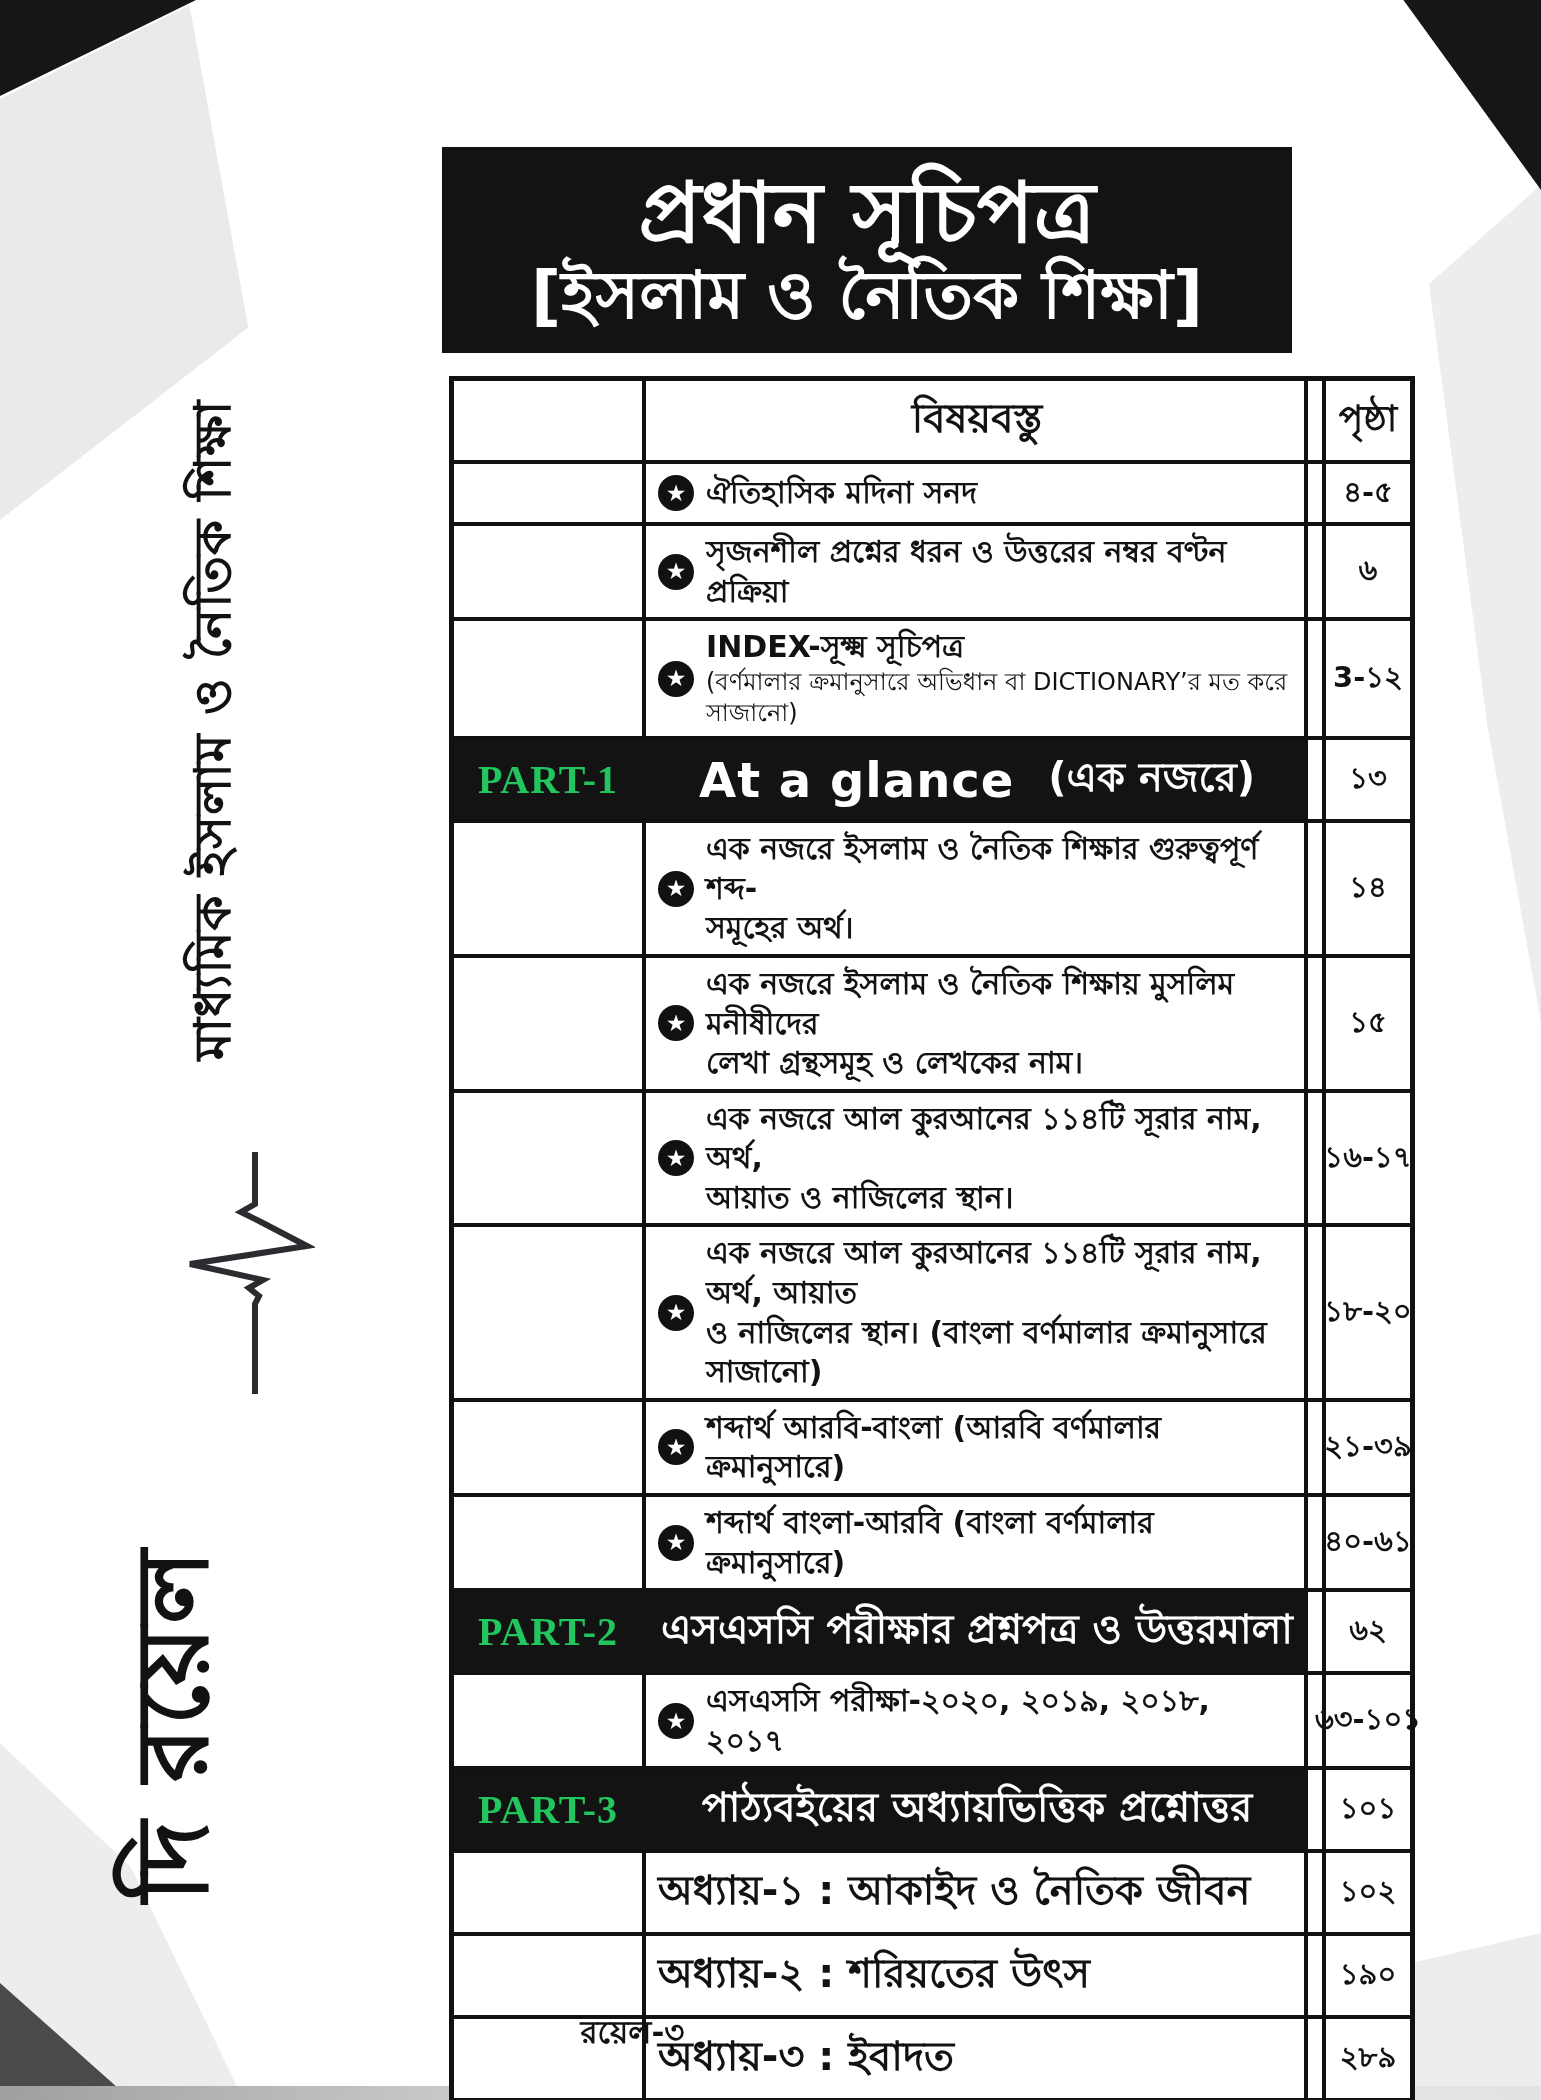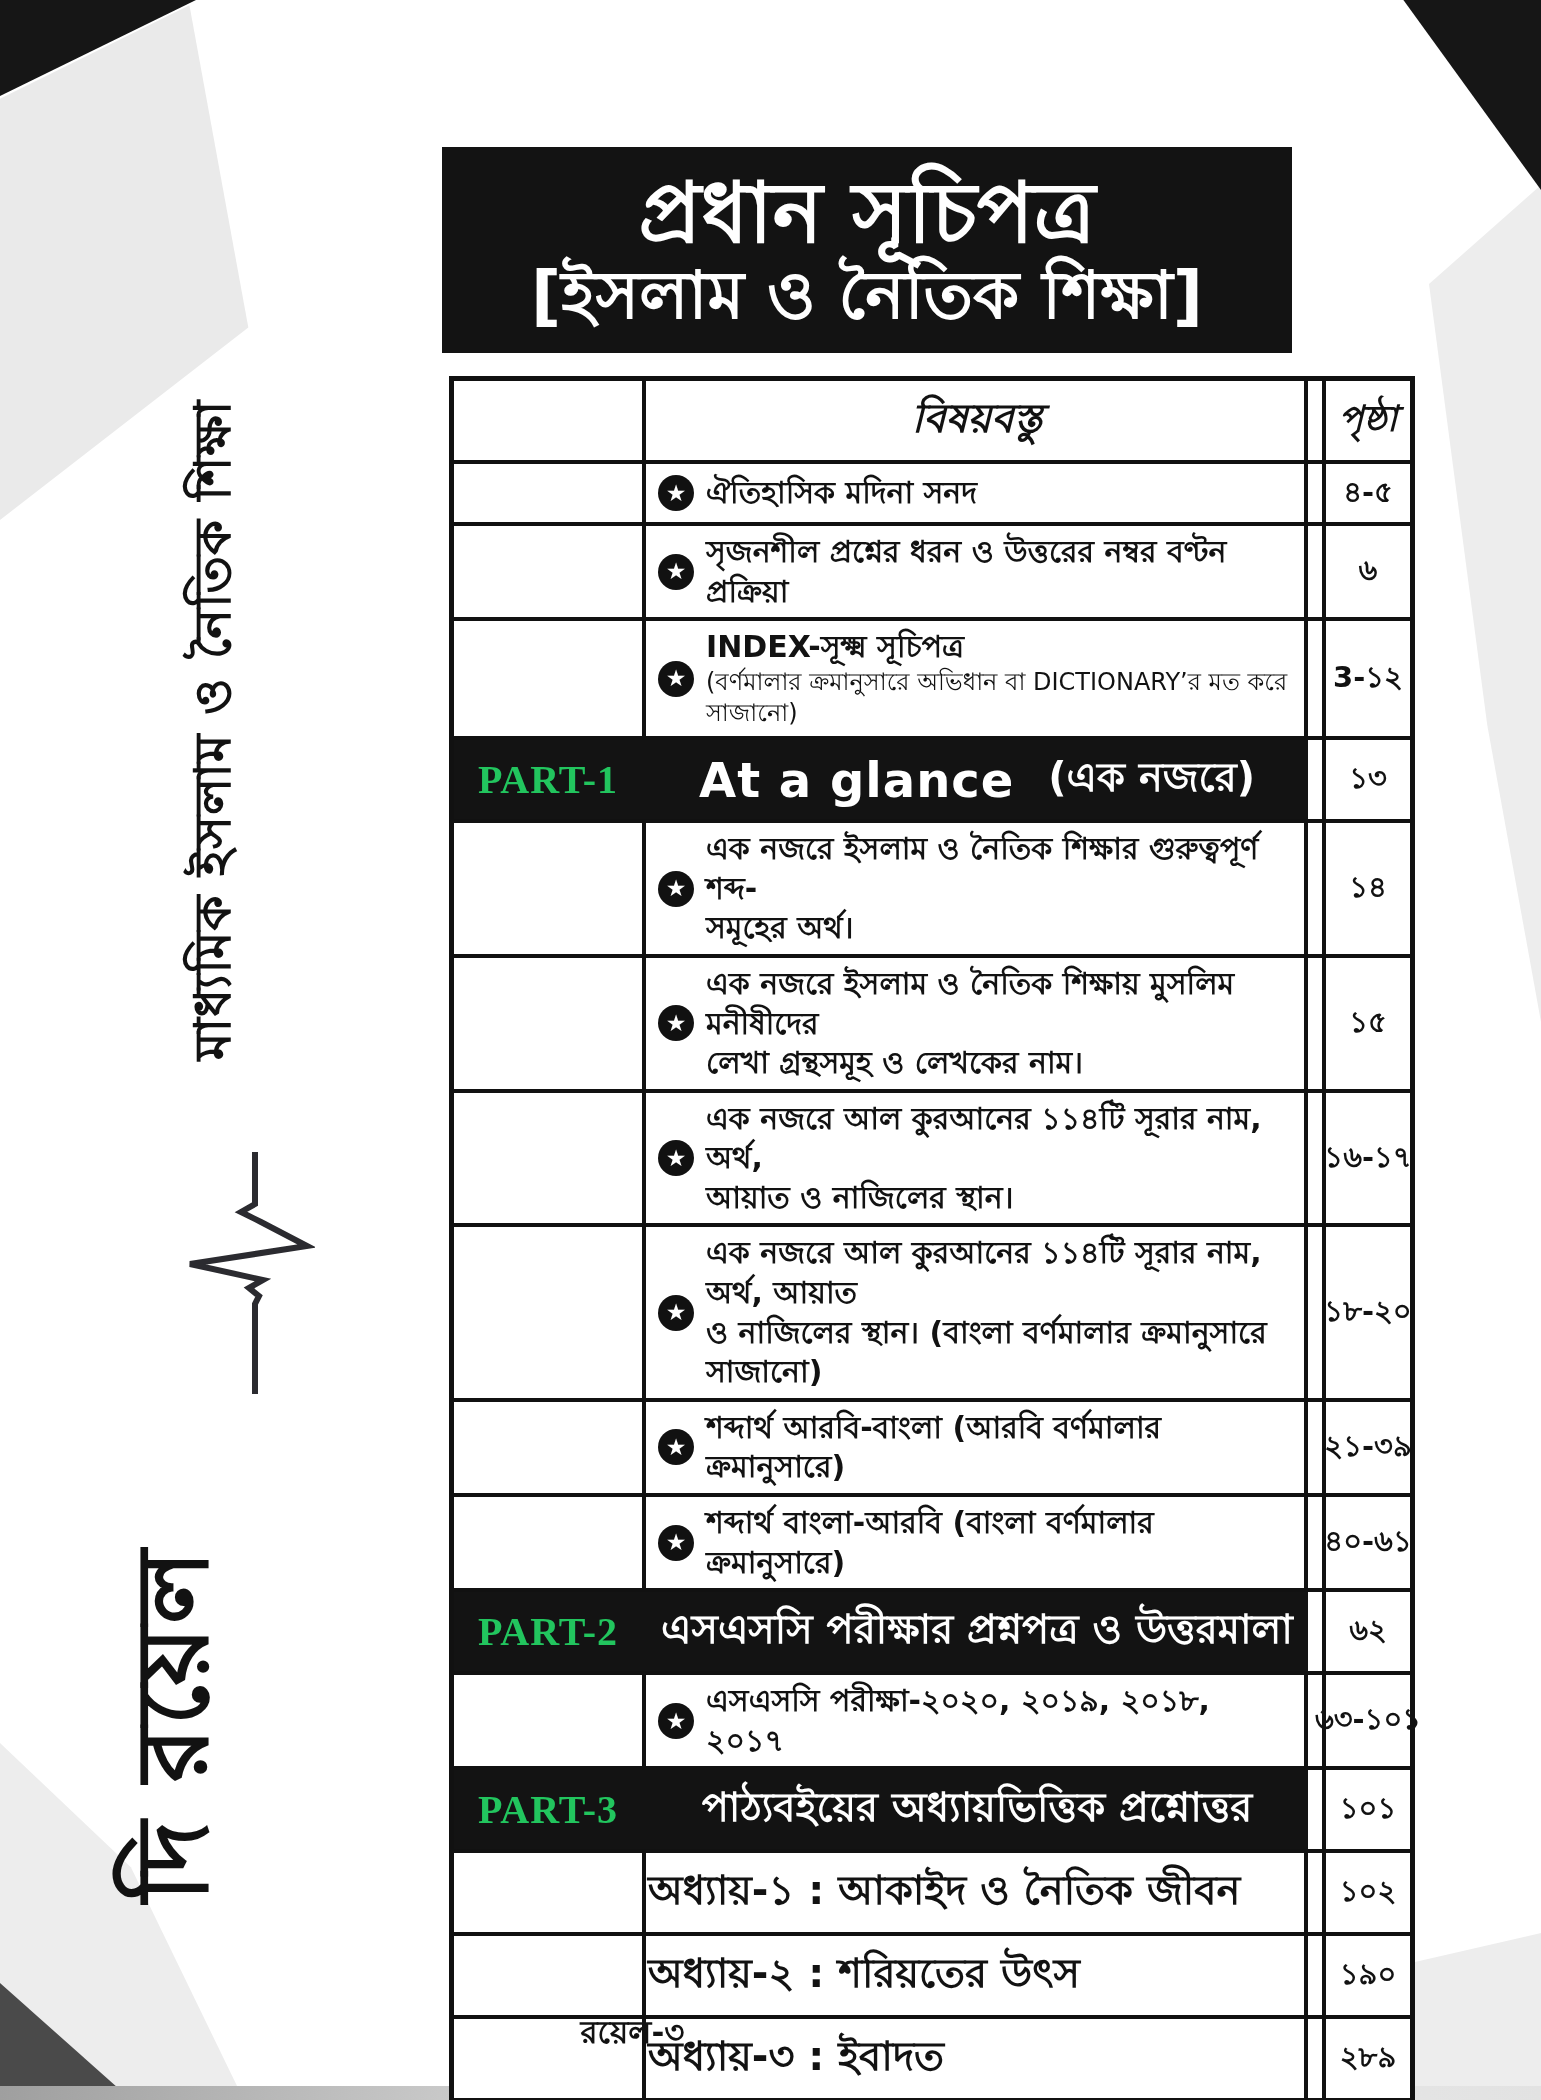--- a/index.html
+++ b/index.html
@@ -50,42 +50,42 @@
   .row { display: grid; grid-template-columns: 192px 1fr 14px 88px;
          border-top: 4px solid #111; }
   .row:first-child { border-top: none; }
   .c-left  { border-right: 4px solid #111; display:flex; align-items:center; justify-content:center; }
   .c-mid   { border-right: 4px solid #111; display:flex; align-items:center;
              padding: 6px 8px 6px 12px; }
   .c-gap   { background: transparent; }
   .c-page  { border-left: 4px solid #111; display:flex; align-items:center; justify-content:center;
              font-size: 29px; font-weight: 600; white-space: nowrap; padding: 2px; }
 
-  .row.head  { min-height: 70px; font-style: italic; }
+  .row.head  { min-height: 70px; }
   .row.head .c-mid  { justify-content: center; font-size: 40px; font-weight: bold; }
   .row.head .c-page { font-size: 36px; font-weight: bold; }
 
   .row.item { min-height: 62px; }
   .row.item .c-mid { font-size: 30px; font-weight: 600; line-height: 1.32; }
   .star { flex: 0 0 36px; width: 36px; height: 36px; border-radius: 50%;
           background: #111; color: #fff; display: inline-flex; align-items: center;
           justify-content: center; font-size: 23px; margin-right: 12px; }
   .lines { display: block; }
   .ln.sub { font-size: 24px; font-weight: normal; }
 
   .row.part { min-height: 60px; }
   .row.part .c-left, .row.part .c-mid { background: #131313; color: #fff; border-color:#131313; }
   .row.part .c-mid { justify-content: center; gap: 34px; }
   .plabel { font-family: "Liberation Serif", serif; font-weight: bold; font-size: 40px;
             color: #22c55e; letter-spacing: 1px; }
   .pt-en { font-size: 48px; font-weight: 800; letter-spacing: 1px; }
   .pt-bn { font-size: 40px; font-weight: bold; }
 
   .row.chapter { min-height: 72px; }
-  .row.chapter .c-mid { font-size: 40px; font-weight: bold; padding-left: 2px; }
+  .row.chapter .c-mid { font-size: 40px; font-weight: bold; padding-left: 12px; }
 
   
   .footer { position: absolute; left: 0; top: 2008px; width: 1265px;
             text-align: center; font-size: 31px; font-weight: bold; }
 
   
   .side-title {
     position: absolute; left: -245px; top: 700px; width: 900px; height: 60px;
     transform: rotate(-90deg);
     text-align: center; font-size: 50px; font-weight: bold; letter-spacing: 1px;

